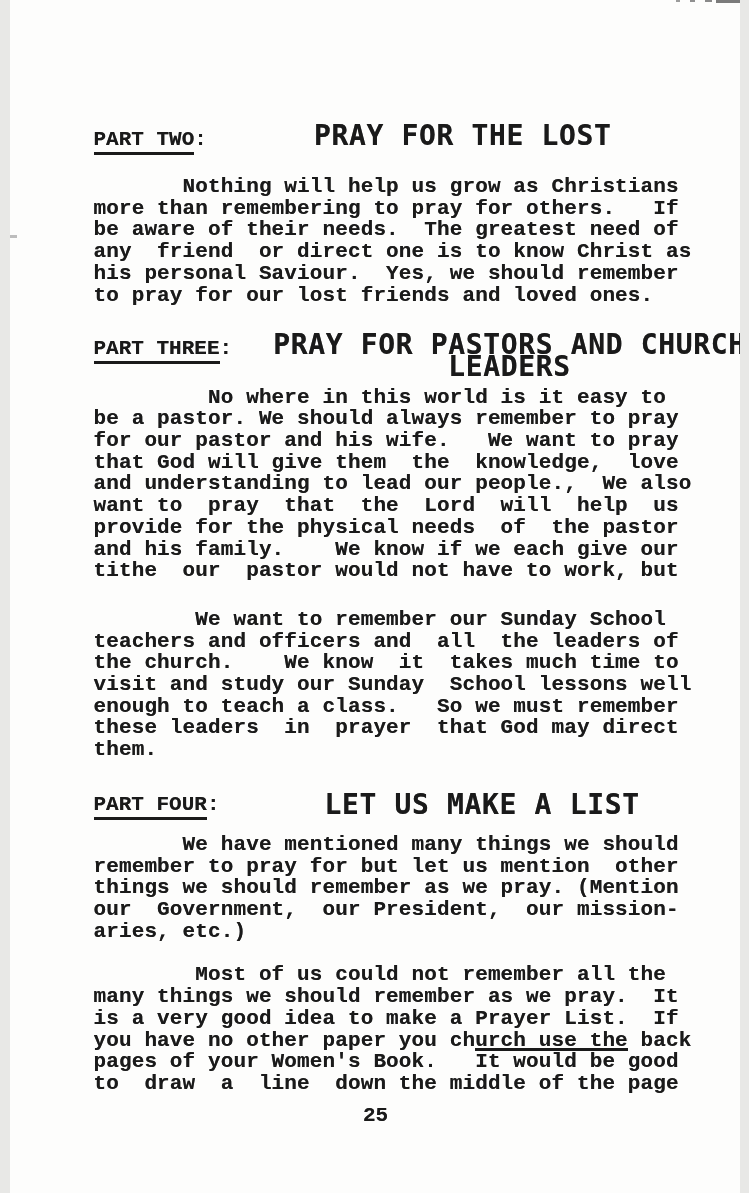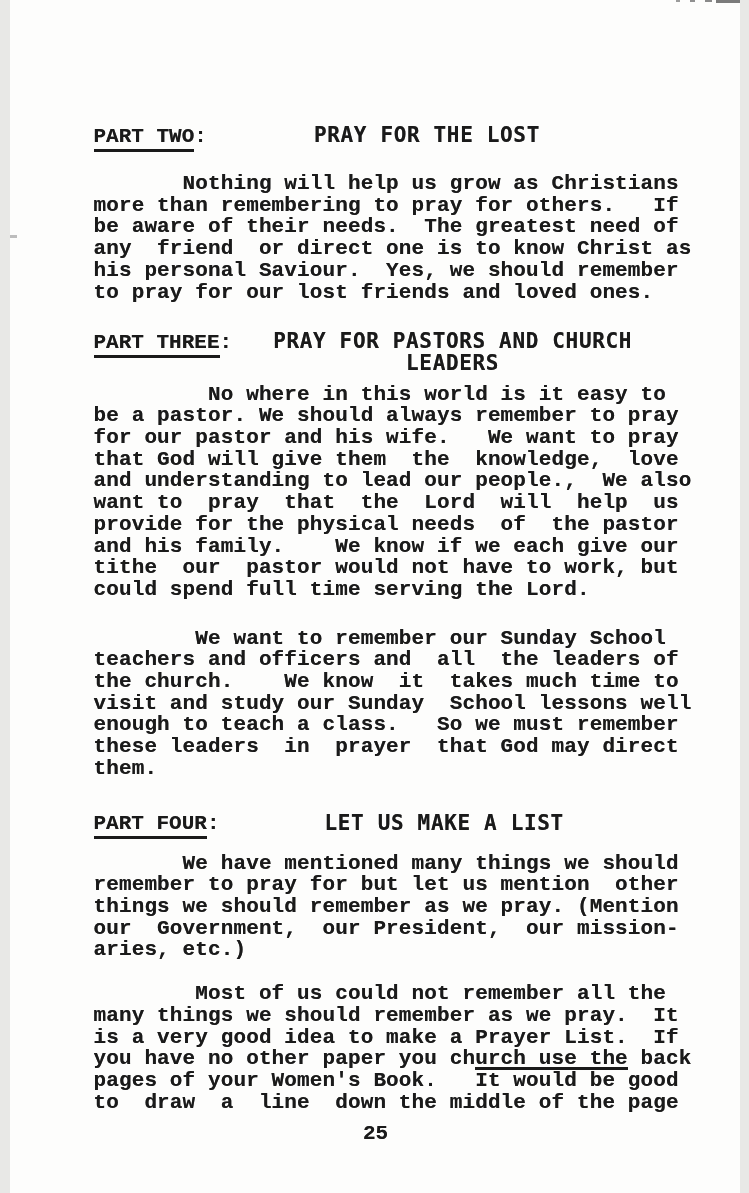--- a/index.html
+++ b/index.html
@@ -34,21 +34,21 @@
     white-space:pre;
     text-shadow:0 0 0.5px rgba(20,20,20,0.65);
   }
   .part-label .ul {
     border-bottom:3px solid #1a1a1a;
     padding-bottom:1px;
   }
   .sec-title {
     font-family:"DejaVu Sans Mono", monospace;
     font-weight:bold;
-    font-size:21px; line-height:21.7px;
+    font-size:28px; line-height:21.7px;
     letter-spacing:0.65px;
     white-space:pre;
     text-align:center;
     display:inline-block;
     text-shadow:0 0 0.5px rgba(20,20,20,0.6);
   }
   
   .sec-part-two   .heading  { margin-top:125px; }
   .sec-part-two   .sec-title{ margin-left:107px; }
   .sec-part-two   .para-0   { margin-top:25px; }
@@ -116,21 +116,20 @@
         <div class="para para-0">
           <div class="body-line">         No where in this world is it easy to</div>
           <div class="body-line">be a pastor. We should always remember to pray</div>
           <div class="body-line">for our pastor and his wife.   We want to pray</div>
           <div class="body-line">that God will give them  the  knowledge,  love</div>
           <div class="body-line">and understanding to lead our people.,  We also</div>
           <div class="body-line">want to  pray  that  the  Lord  will  help  us</div>
           <div class="body-line">provide for the physical needs  of  the pastor</div>
           <div class="body-line">and his family.    We know if we each give our</div>
           <div class="body-line">tithe  our  pastor would not have to work, but</div>
-          <div class="body-line">could spend full time serving the Lord.</div>
         </div>
         <div class="para para-1">
           <div class="body-line">        We want to remember our Sunday School</div>
           <div class="body-line">teachers and officers and  all  the leaders of</div>
           <div class="body-line">the church.    We know  it  takes much time to</div>
           <div class="body-line">visit and study our Sunday  School lessons well</div>
           <div class="body-line">enough to teach a class.   So we must remember</div>
           <div class="body-line">these leaders  in  prayer  that God may direct</div>
           <div class="body-line">them.</div>
         </div>

